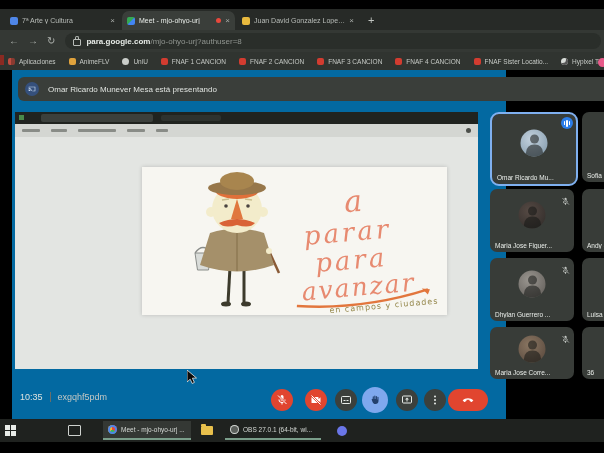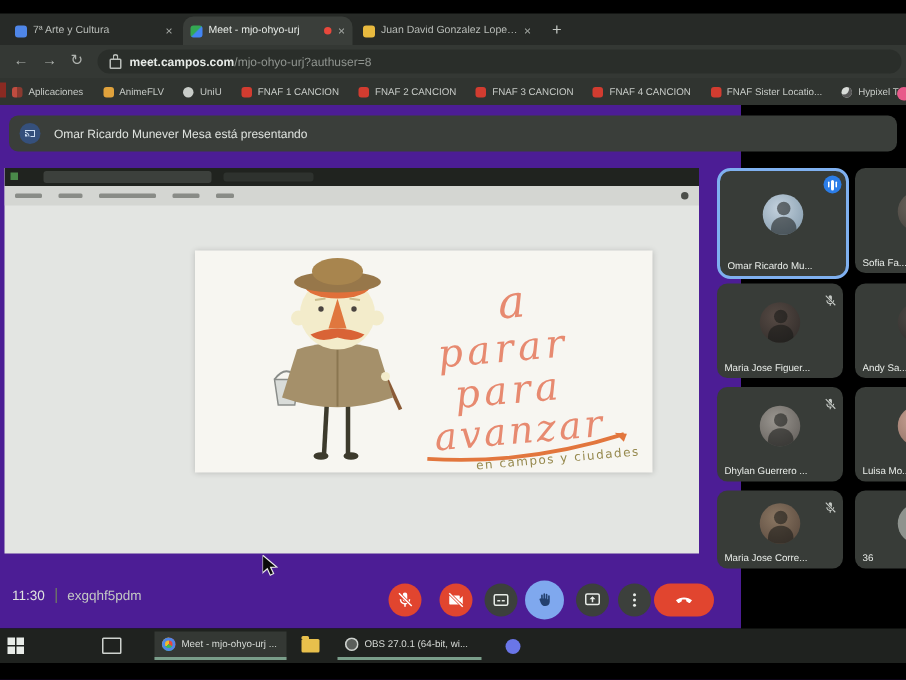--- a/index.html
+++ b/index.html
@@ -35,21 +35,21 @@
              gap:13px;padding-left:8px;box-sizing:border-box;overflow:hidden;}
   .bm{display:flex;align-items:center;gap:4px;font-size:6.5px;color:#c6cac6;white-space:nowrap;}
   .bmi{width:7px;height:7px;border-radius:2px;flex:0 0 auto;}
   .bmi.red{background:#d23c30;} .bmi.amber{background:#e0a23c;} .bmi.grey{background:#c9cdc9;border-radius:50%;}
   .bmi.grid{background:linear-gradient(90deg,#c04c40 50%,#8a3a30 50%);}
   .bmi.dark{background:#d8dcd8;border-radius:50%;box-shadow:inset -2px -2px 0 #555;}
   .bm-edge{position:absolute;right:-3px;top:58px;width:9px;height:9px;border-radius:50%;background:#e85a8a;}
   .bm-sliver{position:absolute;left:0;top:55px;width:4px;height:10px;background:#8a2a22;}
 
   
-  .meet{left:0;top:70px;width:494px;height:349px;background:#4c1d95;}
+  .meet{left:12px;top:70px;width:494px;height:349px;background:#0369a1;}
   .banner{position:absolute;left:6px;top:7px;width:592px;height:24px;background:#3a3e3a;border-radius:6px;
           display:flex;align-items:center;gap:9px;padding-left:7px;box-sizing:border-box;}
   .banner-logo{width:14px;height:14px;border-radius:50%;background:#35507c;display:flex;align-items:center;justify-content:center;}
   .banner-logo svg{width:8px;height:8px;}
   .banner-text{font-size:8px;color:#dfe3df;}
 
   
   .share{position:absolute;left:3px;top:42px;width:463px;height:257px;background:#e3e5e2;overflow:hidden;}
   .share-titlebar{position:absolute;left:0;top:0;width:100%;height:12px;background:#20231f;}
   .share-titlebar .appicon{position:absolute;left:4px;top:3px;width:5px;height:5px;background:#4a8a4a;}
@@ -138,21 +138,21 @@
     </div>
     <div class="newtab">+</div>
   </div>
 
   <div class="abs toolbar">
     <span class="navbtn">←</span>
     <span class="navbtn">→</span>
     <span class="navbtn">↻</span>
     <div class="omnibox">
       <span class="lock"></span>
-      <span class="url"><b>meet.campos.com</b><span class="path">/mjo-ohyo-urj?authuser=8</span></span>
+      <span class="url"><b>para.google.com</b><span class="path">/mjo-ohyo-urj?authuser=8</span></span>
     </div>
   </div>
 
   <div class="abs bookmarks">
     <span class="bm">
         <span class="bmi grid"></span>
         <span>Aplicaciones</span>
       </span>
     <span class="bm">
         <span class="bmi amber"></span>
@@ -327,21 +327,21 @@
             <line x1="4" y1="3" x2="21" y2="20" stroke="#c6cac6" stroke-width="2"></line>
           </svg></span>
       <span class="pname">Maria Jose Corre...</span>
     </div>
     <div class="tile" style="left:570px;top:257px;width:84px;height:52px;">
       <span class="pav" style="background:#8e938e;"></span>
       <span class="pname">36</span>
     </div>
 
     <div class="clockcode">
-      <span>11:30</span>
+      <span>10:35</span>
       <span class="sep"></span>
       <span class="code">exgqhf5pdm</span>
     </div>
 
     <div class="cbtn red" style="left:259px;">
       <svg viewBox="0 0 24 24">
           <path fill="#fff" d="M12 14a3 3 0 0 0 3-3V5a3 3 0 0 0-6 0v6a3 3 0 0 0 3 3zm5-3a5 5 0 0 1-10 0H5a7 7 0 0 0 6 6.9V21h2v-3.1A7 7 0 0 0 19 11h-2z"></path>
           <line x1="4" y1="3" x2="21" y2="20" stroke="#e1452f" stroke-width="4"></line>
           <line x1="4" y1="3" x2="21" y2="20" stroke="#fff" stroke-width="2"></line>
         </svg>

